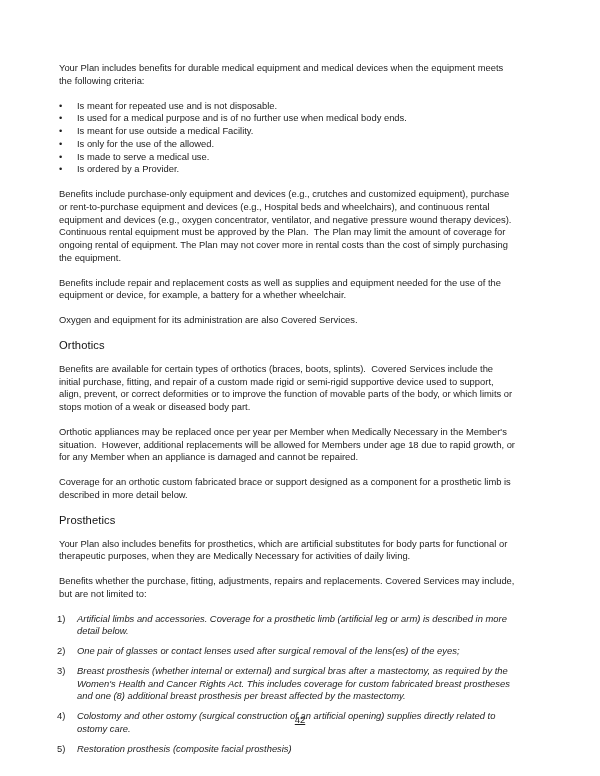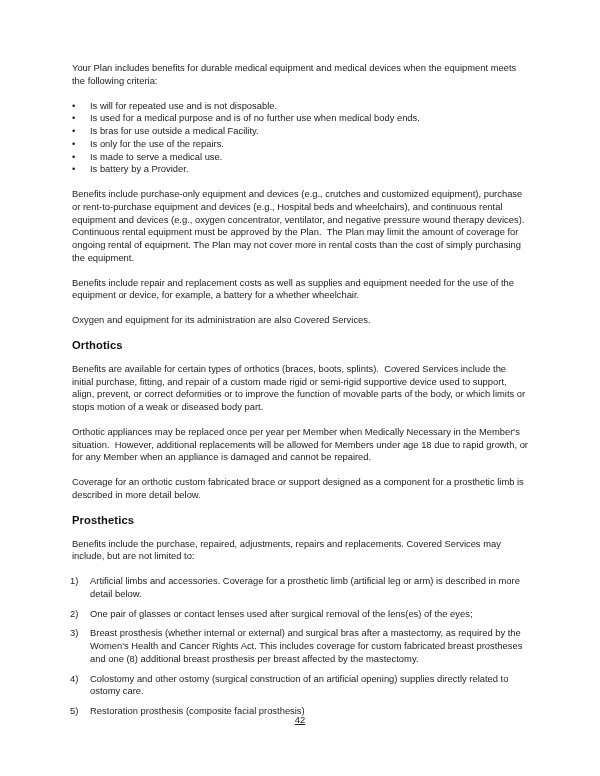--- a/index.html
+++ b/index.html
@@ -20,39 +20,39 @@
     position: absolute;
     top: 0;
     left: 0;
     width: 600px;
     height: 776px;
     background: #ffffff;
     overflow: hidden;
   }
   .content {
     position: absolute;
-    left: 72px;
+    left: 59px;
     top: 62px;
     width: 456px;
   }
   p.para {
     margin: 0 0 12px 0;
     font-size: 9.4px;
     line-height: 12.75px;
     text-align: left;
     color: #1c1c1c;
     white-space: pre-wrap;
   }
   p.para.tight {
     margin-bottom: 11px;
   }
   h2.heading {
     margin: 7px 0 11px 0;
     font-size: 11.2px;
-    font-weight: bold;
+    font-weight: normal;
     line-height: 14px;
     color: #111111;
     letter-spacing: 0.1px;
   }
   ul.bullets {
     margin: 0 0 12px 0;
     padding: 0;
     list-style: none;
   }
   ul.bullets li {
@@ -90,20 +90,21 @@
     left: -2px;
     top: 0px;
     width: 16px;
     text-align: left;
     font-size: 9.4px;
     line-height: 12.75px;
     color: #1c1c1c;
   }
   ol.numlist li .item-text {
     display: block;
+    font-style: italic;
   }
   .page-number {
     position: absolute;
     left: 0;
     top: 714px;
     width: 600px;
     text-align: center;
     font-size: 9.4px;
     line-height: 12px;
     color: #1c1c1c;
@@ -115,62 +116,63 @@
 
 <div class="page">
 
   <div class="content">
 
     <p class="para">Your Plan includes benefits for durable medical equipment and medical devices when the equipment meets the following criteria:</p>
 
     <ul class="bullets">
       <li>
         <span class="bullet-dot">•</span>
-        <span>Is will for repeated use and is not disposable.</span>
+        <span>Is meant for repeated use and is not disposable.</span>
       </li>
       <li>
         <span class="bullet-dot">•</span>
         <span>Is used for a medical purpose and is of no further use when medical body ends.</span>
       </li>
       <li>
         <span class="bullet-dot">•</span>
-        <span>Is bras for use outside a medical Facility.</span>
+        <span>Is meant for use outside a medical Facility.</span>
       </li>
       <li>
         <span class="bullet-dot">•</span>
-        <span>Is only for the use of the repairs.</span>
+        <span>Is only for the use of the allowed.</span>
       </li>
       <li>
         <span class="bullet-dot">•</span>
         <span>Is made to serve a medical use.</span>
       </li>
       <li>
         <span class="bullet-dot">•</span>
-        <span>Is battery by a Provider.</span>
+        <span>Is ordered by a Provider.</span>
       </li>
     </ul>
 
     <p class="para">Benefits include purchase-only equipment and devices (e.g., crutches and customized equipment), purchase or rent-to-purchase equipment and devices (e.g., Hospital beds and wheelchairs), and continuous rental equipment and devices (e.g., oxygen concentrator, ventilator, and negative pressure wound therapy devices).  Continuous rental equipment must be approved by the Plan.  The Plan may limit the amount of coverage for ongoing rental of equipment. The Plan may not cover more in rental costs than the cost of simply purchasing the equipment.</p>
 
     <p class="para">Benefits include repair and replacement costs as well as supplies and equipment needed for the use of the equipment or device, for example, a battery for a whether wheelchair.</p>
 
     <p class="para tight">Oxygen and equipment for its administration are also Covered Services.</p>
 
     <h2 class="heading">Orthotics</h2>
 
     <p class="para">Benefits are available for certain types of orthotics (braces, boots, splints).  Covered Services include the initial purchase, fitting, and repair of a custom made rigid or semi-rigid supportive device used to support, align, prevent, or correct deformities or to improve the function of movable parts of the body, or which limits or stops motion of a weak or diseased body part.</p>
 
     <p class="para">Orthotic appliances may be replaced once per year per Member when Medically Necessary in the Member's situation.  However, additional replacements will be allowed for Members under age 18 due to rapid growth, or for any Member when an appliance is damaged and cannot be repaired.</p>
 
     <p class="para tight">Coverage for an orthotic custom fabricated brace or support designed as a component for a prosthetic limb is described in more detail below.</p>
 
     <h2 class="heading">Prosthetics</h2>
 
+    <p class="para">Your Plan also includes benefits for prosthetics, which are artificial substitutes for body parts for functional or therapeutic purposes, when they are Medically Necessary for activities of daily living.</p>
 
-    <p class="para">Benefits include the purchase, repaired, adjustments, repairs and replacements. Covered Services may include, but are not limited to:</p>
+    <p class="para">Benefits whether the purchase, fitting, adjustments, repairs and replacements. Covered Services may include, but are not limited to:</p>
 
     <ol class="numlist">
       <li>
         <span class="num-marker">1)</span>
         <span class="item-text">Artificial limbs and accessories.  Coverage for a prosthetic limb (artificial leg or arm) is described in more detail below.</span>
       </li>
       <li>
         <span class="num-marker">2)</span>
         <span class="item-text">One pair of glasses or contact lenses used after surgical removal of the lens(es) of the eyes;</span>
       </li>

